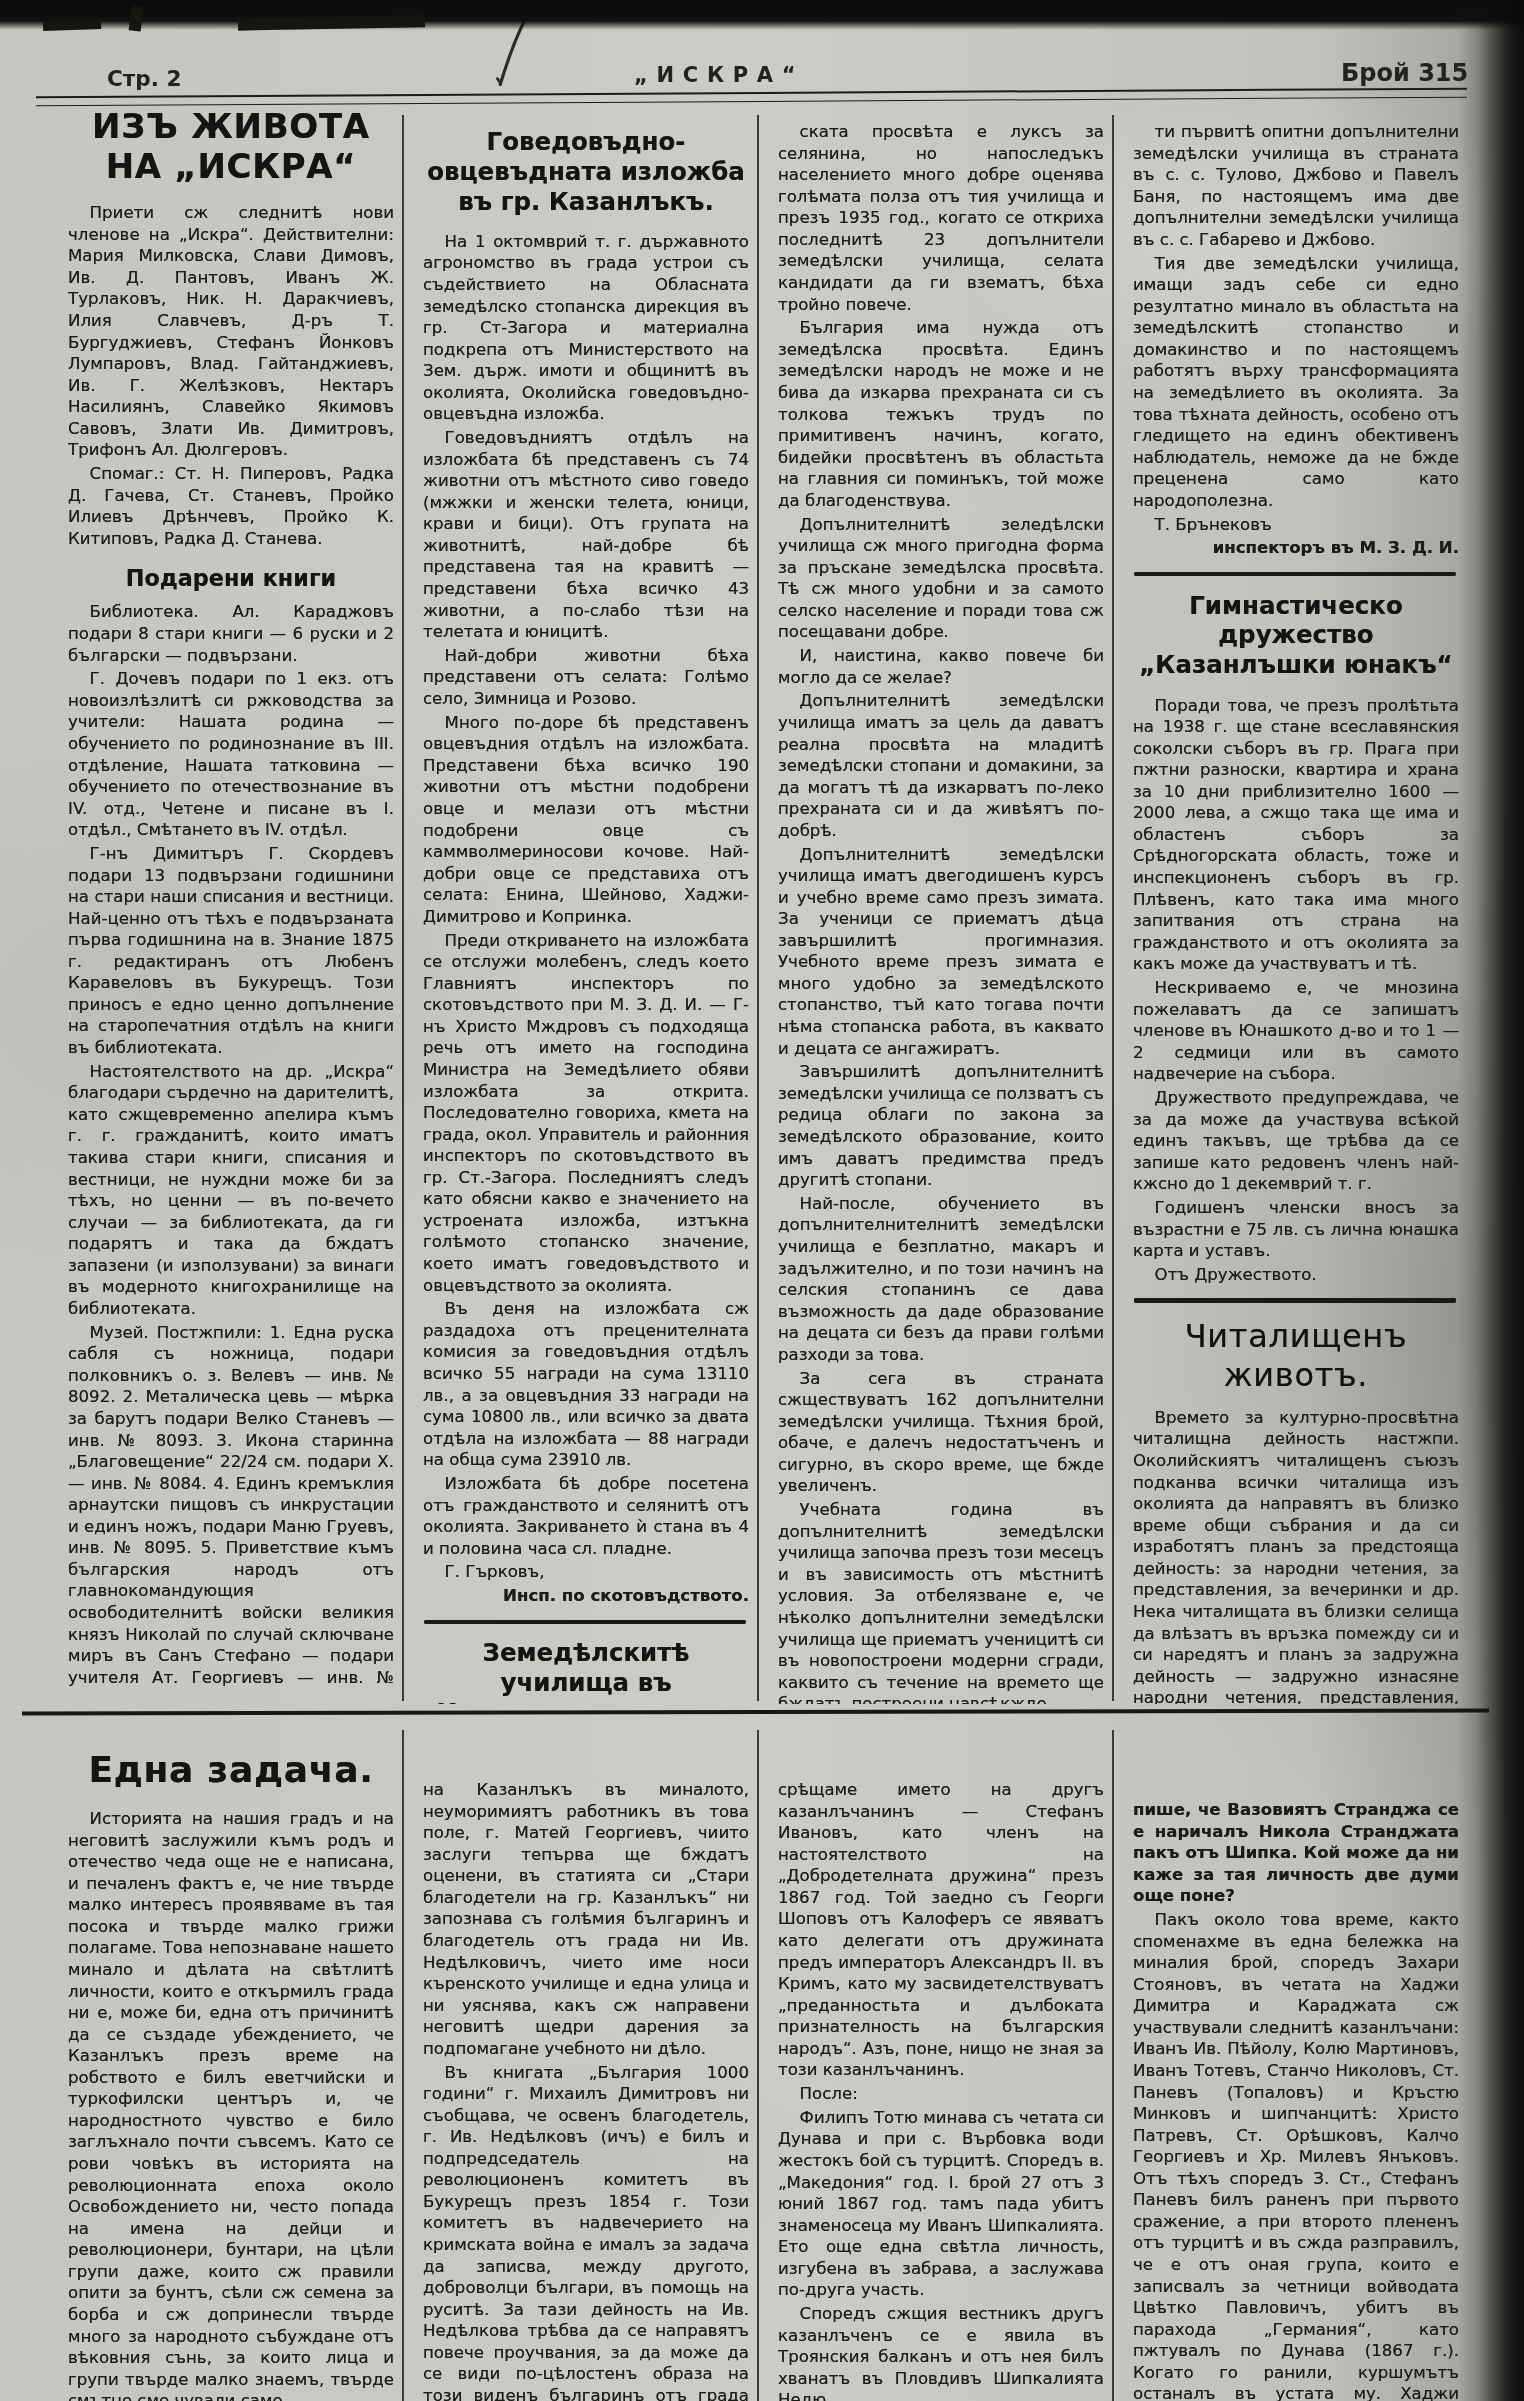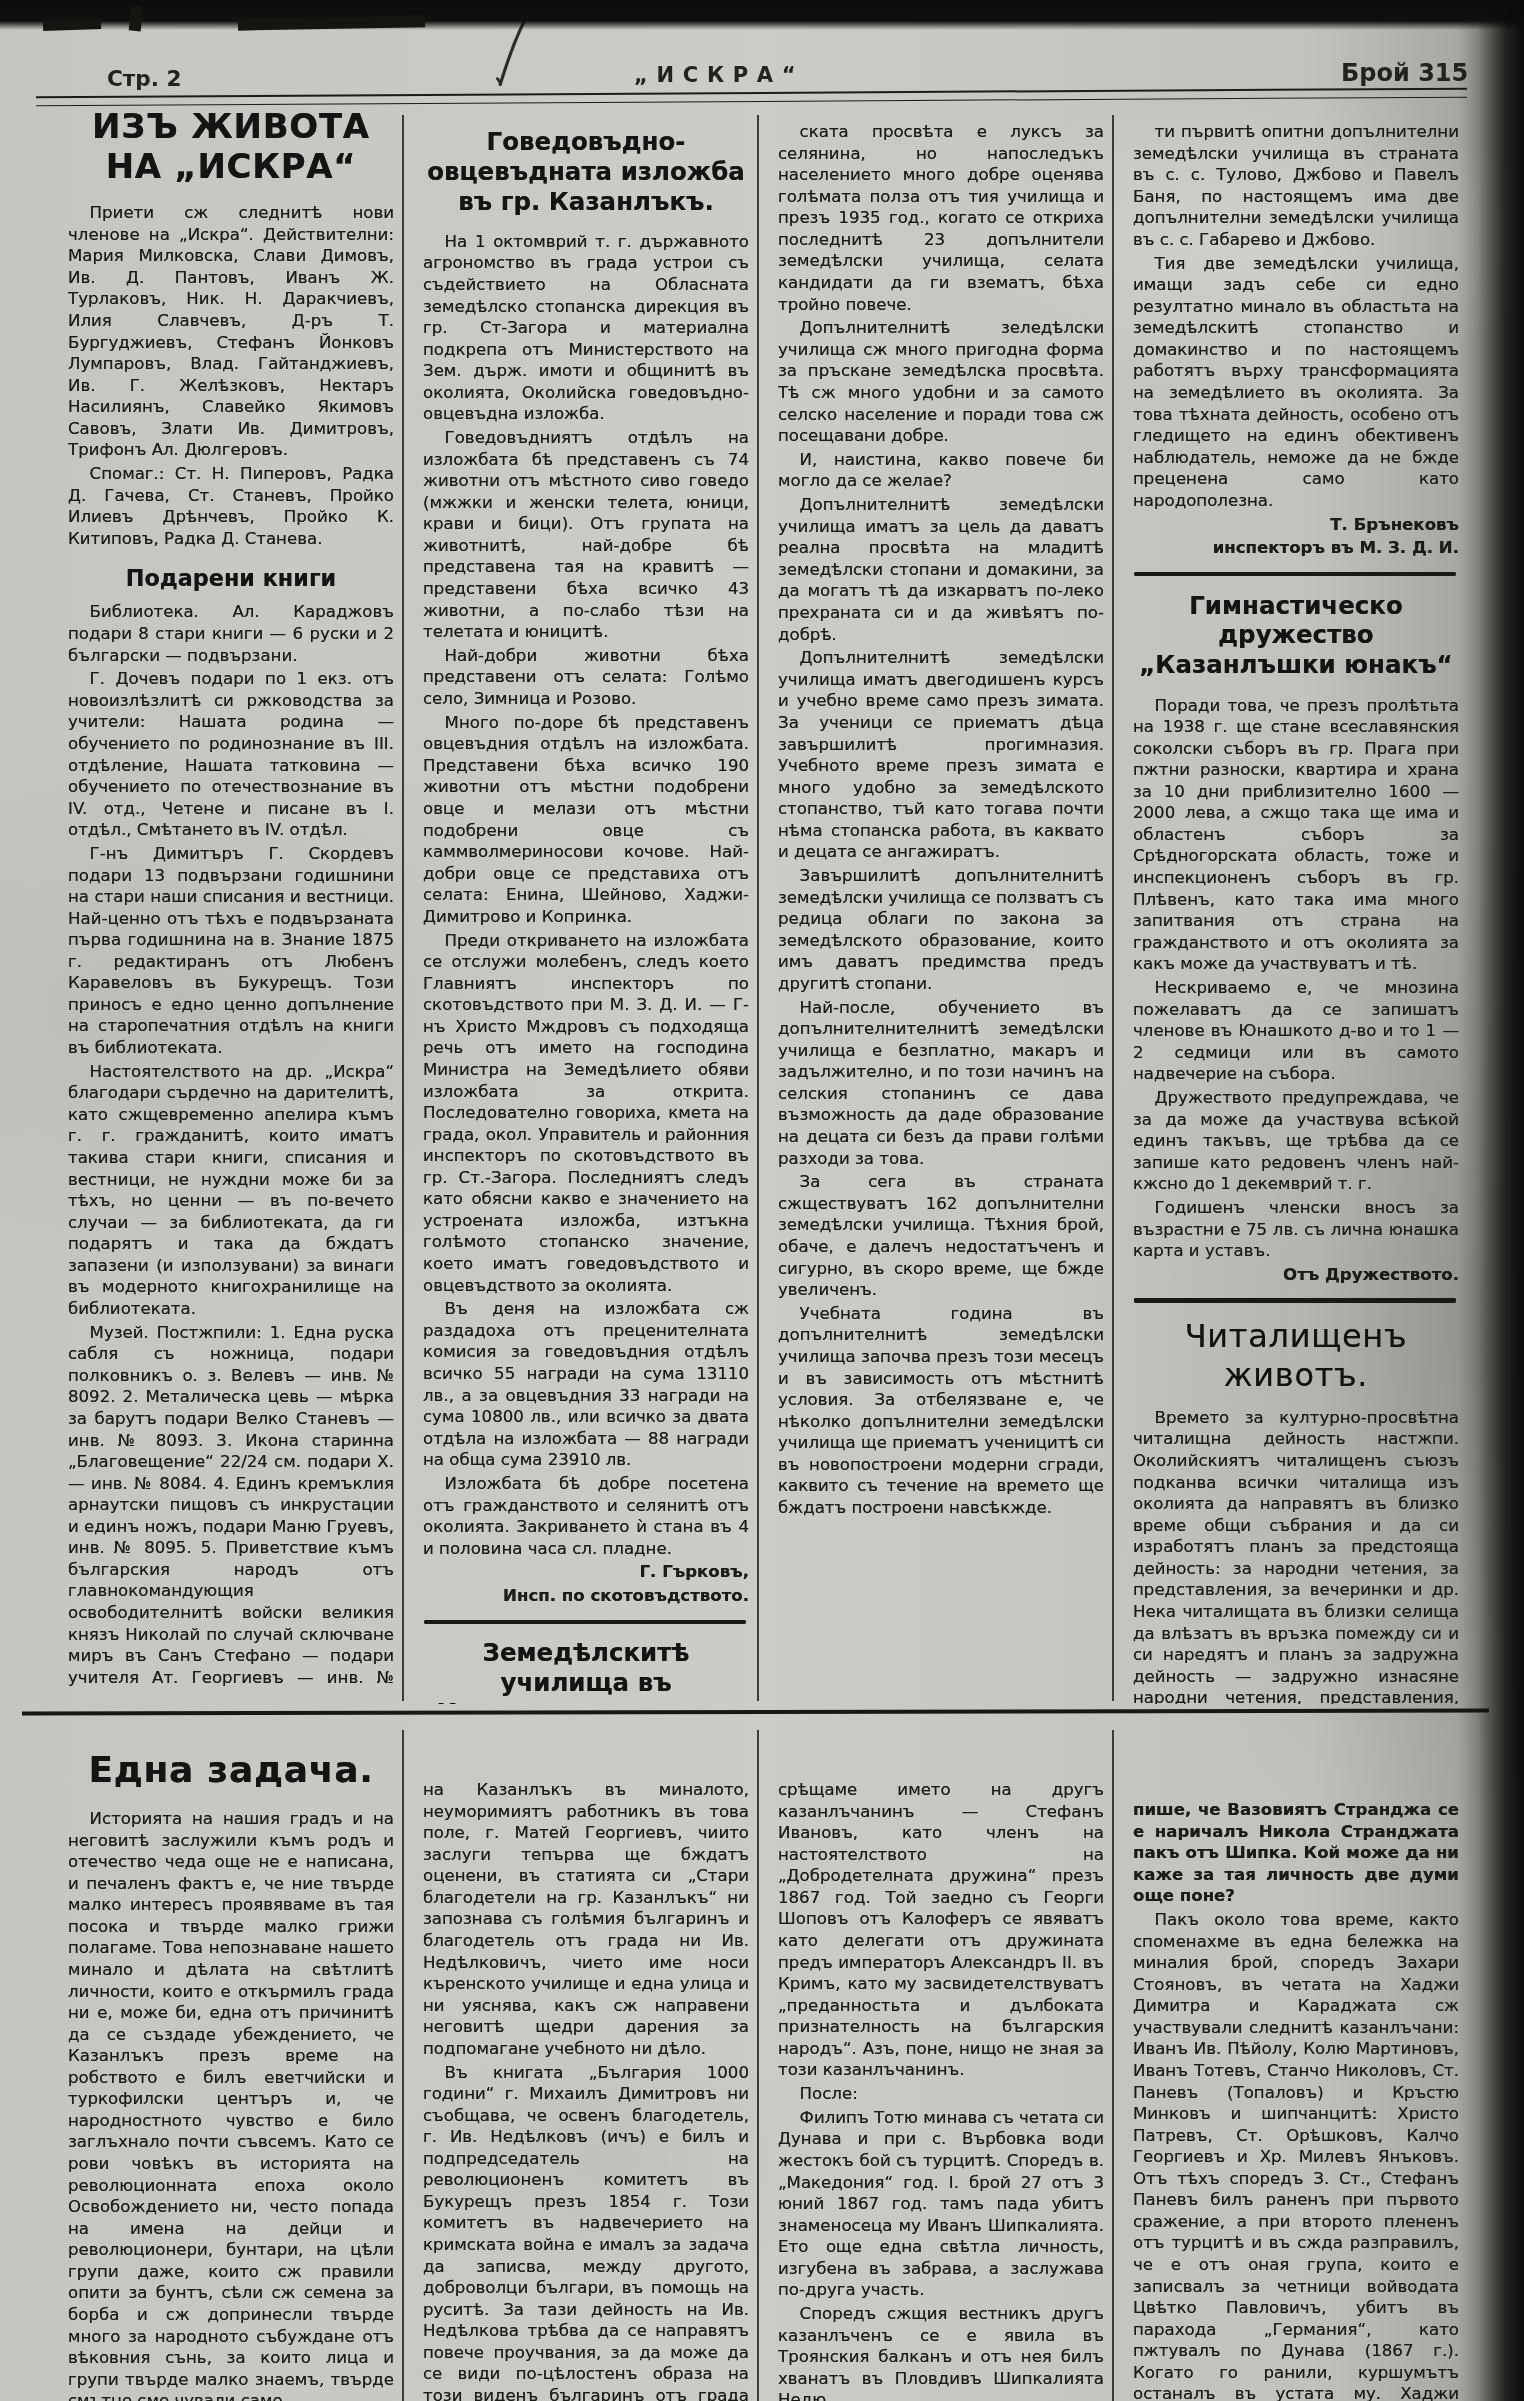--- a/index.html
+++ b/index.html
@@ -37,21 +37,21 @@
     font-size:16.6px;line-height:1.3;text-align:justify;
     text-shadow:0 0 0.4px rgba(25,23,20,0.7);
   }
   .col p{margin:0 0 2.2px 0;text-indent:21.6px;}
   p.noindent{text-indent:0;}
   .t-display{font-size:34px;font-weight:800;line-height:1.16;letter-spacing:0.7px;
     text-align:center;text-indent:0;margin:4.3px 0 16px 0;color:#161412;}
   .t-sub{font-size:22.3px;font-weight:800;text-align:center;text-indent:0;margin:14.4px 0 8.7px 0;color:#161412;}
   .t-article{font-size:24.5px;font-weight:800;line-height:1.22;text-align:center;text-indent:0;margin:5.8px 0 14.4px 0;color:#161412;}
   .t-article-lg{font-size:32px;font-weight:400;line-height:1.2;letter-spacing:0.7px;text-align:center;text-indent:0;margin:7.2px 0 13px 0;color:#141210;}
-  .sig{ text-align:right;font-weight:700;text-indent:0;margin:5.8px 10px 4.3px 0;}
+  .sig{ font-weight:400;text-indent:0;margin:5.8px 10px 4.3px 0;}
   .sig-role{text-align:right;font-weight:700;text-indent:0;margin:0 5.8px 7.2px 0;}
   .bar{height:4.3px;background:#1a1916;margin:13px 2.9px 14.4px 1.4px;border-radius:1.4px;}
   .checkmark{position:absolute;left:496px;top:10px;}
 </style>
 </head>
 <body>
 
 <div class="paper">
 
   <div class="masthead-label" style="left:107px;top:66px;font-size:21.6px;">Стр. 2</div>
@@ -91,20 +91,21 @@
     <p>Изложбата бѣ добре посетена отъ гражданството и селянитѣ отъ околията. Закриването ѝ стана въ 4 и половина часа сл. пладне.</p>
     <p class="sig">Г. Гърковъ,</p>
     <p class="sig-role">Инсп. по скотовъдството.</p>
     <div class="bar"></div>
     <h2 class="t-article">Земедѣлскитѣ училища въ Казанлъшка околия.</h2>
 
   </div>
 
   <div class="col" style="left:778px;top:121px;width:326px;height:1583px;">
     <p>ската просвѣта е луксъ за селянина, но напоследъкъ населението много добре оценява голѣмата полза отъ тия училища и презъ 1935 год., когато се откриха последнитѣ 23 допълнители земедѣлски училища, селата кандидати да ги взематъ, бѣха тройно повече.</p>
+    <p>България има нужда отъ земедѣлска просвѣта. Единъ земедѣлски народъ не може и не бива да изкарва прехраната си съ толкова тежъкъ трудъ по примитивенъ начинъ, когато, бидейки просвѣтенъ въ областьта на главния си поминъкъ, той може да благоденствува.</p>
     <p>Допълнителнитѣ зеледѣлски училища сж много пригодна форма за пръскане земедѣлска просвѣта. Тѣ сж много удобни и за самото селско население и поради това сж посещавани добре.</p>
     <p>И, наистина, какво повече би могло да се желае?</p>
     <p>Допълнителнитѣ земедѣлски училища иматъ за цель да даватъ реална просвѣта на младитѣ земедѣлски стопани и домакини, за да могатъ тѣ да изкарватъ по-леко прехраната си и да живѣятъ по-добрѣ.</p>
     <p>Допълнителнитѣ земедѣлски училища иматъ двегодишенъ курсъ и учебно време само презъ зимата. За ученици се приематъ дѣца завършилитѣ прогимназия. Учебното време презъ зимата е много удобно за земедѣлското стопанство, тъй като тогава почти нѣма стопанска работа, въ каквато и децата се ангажиратъ.</p>
     <p>Завършилитѣ допълнителнитѣ земедѣлски училища се ползватъ съ редица облаги по закона за земедѣлското образование, които имъ даватъ предимства предъ другитѣ стопани.</p>
     <p>Най-после, обучението въ допълнителнителнитѣ земедѣлски училища е безплатно, макаръ и задължително, и по този начинъ на селския стопанинъ се дава възможность да даде образование на децата си безъ да прави голѣми разходи за това.</p>
     <p>За сега въ страната сжществуватъ 162 допълнителни земедѣлски училища. Тѣхния брой, обаче, е далечъ недостатъченъ и сигурно, въ скоро време, ще бжде увеличенъ.</p>
     <p>Учебната година въ допълнителнитѣ земедѣлски училища започва презъ този месецъ и въ зависимость отъ мѣстнитѣ условия. За отбелязване е, че нѣколко допълнителни земедѣлски училища ще приематъ ученицитѣ си въ новопостроени модерни сгради, каквито съ течение на времето ще бждатъ построени навсѣкжде.</p>
 
   </div>

